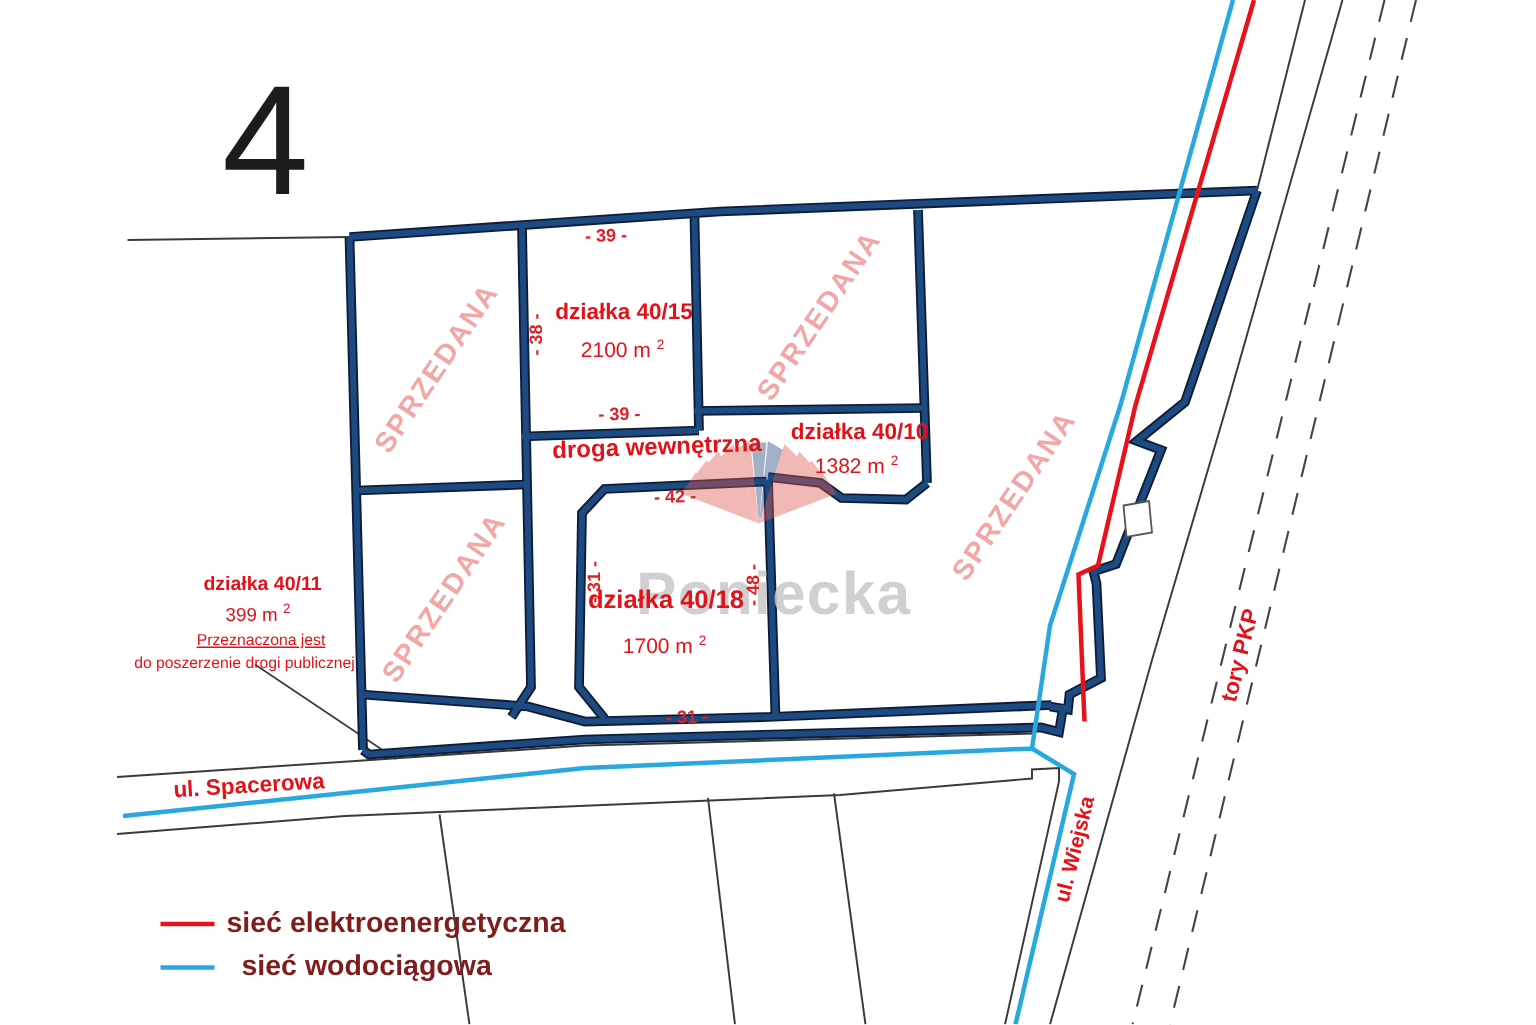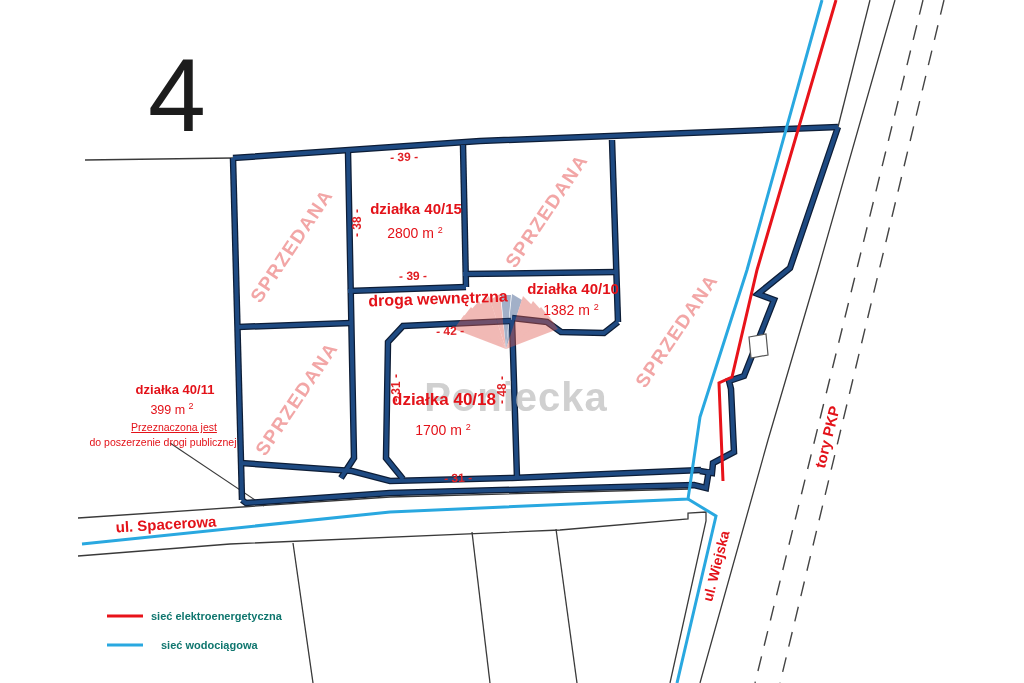--- a/index.html
+++ b/index.html
@@ -7,21 +7,21 @@
         font-family:"Liberation Sans", sans-serif;}
   #plan svg{position:absolute;left:0;top:0;}
   .lbl{position:absolute;white-space:nowrap;transform:translate(-50%,-50%);color:#e31219;}
   .dim{font-size:12px;font-weight:bold;color:#e02025;}
   .plotname{font-size:15px;font-weight:bold;}
   .plotarea{font-size:14px;}
   .plotarea sup{font-size:9px;}
   .note{font-size:10.5px;}
   .sold{font-size:19px;font-weight:bold;color:#f2a6a6;letter-spacing:1.5px;}
   .street{font-weight:bold;}
-  .legend-label{font-size:11px;font-weight:bold;color:#0f766e;}
+  .legend-label{font-size:19px;font-weight:bold;color:#7f1d1d;}
   .wm-brand{font-size:40px;font-weight:bold;color:#c8c8c8;letter-spacing:1px;opacity:.85;}
   .wm-sub{font-size:13px;color:#cfcfcf;letter-spacing:7px;opacity:.9;}
   .sheet{font-size:104px;font-weight:100;color:#1c1c1c;}
   
   #sheet4{left:177px;top:95px;}
   #dim-a{left:404px;top:157px;transform:translate(-50%,-50%) rotate(-2deg);}
   #dim-b{left:357px;top:223px;transform:translate(-50%,-50%) rotate(-90deg);}
   #dim-c{left:413px;top:276px;transform:translate(-50%,-50%) rotate(-1deg);}
   #dim-d{left:450px;top:331px;transform:translate(-50%,-50%) rotate(-2deg);}
   #dim-e{left:396px;top:388px;transform:translate(-50%,-50%) rotate(-90deg);}
@@ -121,21 +121,21 @@
 
   <div class="lbl dim" id="dim-a">- 39 -</div>
   <div class="lbl dim" id="dim-b">- 38 -</div>
   <div class="lbl dim" id="dim-c">- 39 -</div>
   <div class="lbl dim" id="dim-d">- 42 -</div>
   <div class="lbl dim" id="dim-e">- 31 -</div>
   <div class="lbl dim" id="dim-f">- 48 -</div>
   <div class="lbl dim" id="dim-g">- 31 -</div>
 
   <div class="lbl plotname" id="p15-name">działka 40/15</div>
-  <div class="lbl plotarea" id="p15-area"><span>2800 m</span>&nbsp;<sup>2</sup></div>
+  <div class="lbl plotarea" id="p15-area"><span>2100 m</span>&nbsp;<sup>2</sup></div>
 
   <div class="lbl plotname" id="p12-name">działka 40/10</div>
   <div class="lbl plotarea" id="p12-area"><span>1382 m</span>&nbsp;<sup>2</sup></div>
 
   <div class="lbl plotname" id="p18-name">działka 40/18</div>
   <div class="lbl plotarea" id="p18-area"><span>1700 m</span>&nbsp;<sup>2</sup></div>
 
   <div class="lbl plotname" id="p11-name">działka 40/11</div>
   <div class="lbl plotarea" id="p11-area"><span>399 m</span>&nbsp;<sup>2</sup></div>
   <div class="lbl note" id="p11-note1">Przeznaczona jest</div>

